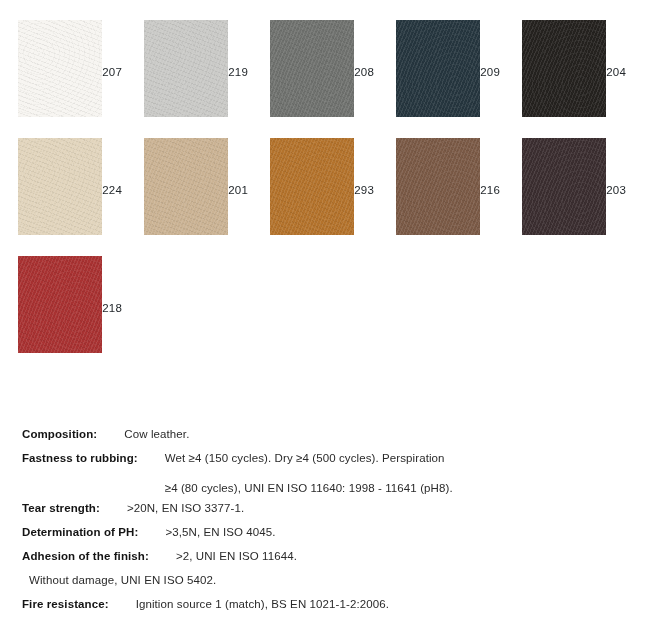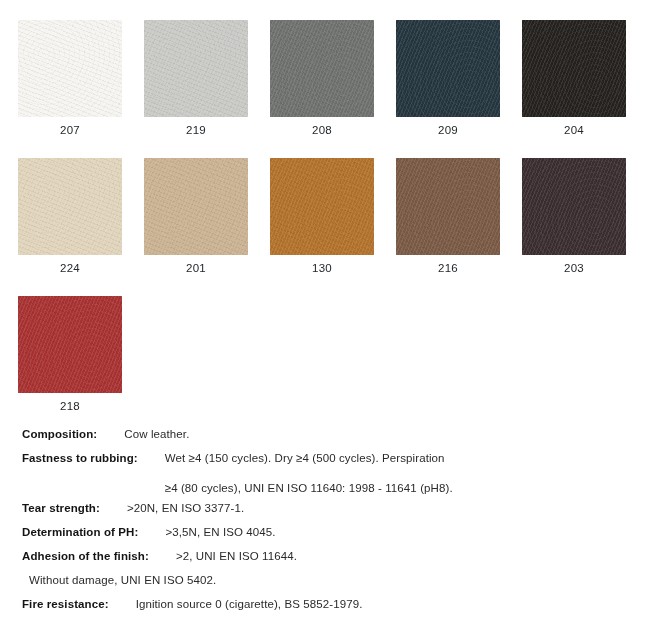--- a/index.html
+++ b/index.html
@@ -26,21 +26,21 @@
   }
   .swatch-row {
     display: flex;
     flex-direction: row;
     margin-bottom: 21px;
   }
   .swatch-cell {
     width: 104px;
     margin-right: 22px;
     display: flex;
-    flex-direction: column;
+    flex-direction: row;
     align-items: center;
   }
   .swatch-chip {
     width: 104px;
     height: 97px;
     position: relative;
     overflow: hidden;
   }
   
   .swatch-chip::after {
@@ -124,21 +124,21 @@
       <div class="swatch-cell">
         <div class="swatch-chip" title="224" style="background-color: rgb(226, 213, 189);"></div>
         <div class="swatch-label">224</div>
       </div>
       <div class="swatch-cell">
         <div class="swatch-chip" title="201" style="background-color: rgb(203, 179, 148);"></div>
         <div class="swatch-label">201</div>
       </div>
       <div class="swatch-cell">
         <div class="swatch-chip" title="214" style="background-color: rgb(180, 115, 44);"></div>
-        <div class="swatch-label">130</div>
+        <div class="swatch-label">293</div>
       </div>
       <div class="swatch-cell">
         <div class="swatch-chip" title="216" style="background-color: rgb(123, 90, 70);"></div>
         <div class="swatch-label">216</div>
       </div>
       <div class="swatch-cell">
         <div class="swatch-chip" title="203" style="background-color: rgb(59, 46, 48);"></div>
         <div class="swatch-label">203</div>
       </div>
     </div>
@@ -183,17 +183,16 @@
       </div>
     </div>
     <div class="spec-row">
       <div class="spec-value">
         <span class="vline">Without damage, UNI EN ISO 5402.</span>
       </div>
     </div>
     <div class="spec-row tight">
       <div class="spec-label">Fire resistance:</div>
       <div class="spec-value">
-        <span class="vline">Ignition source 0 (cigarette), BS 5852-1979.</span>
         <span class="vline">Ignition source 1 (match), BS EN 1021-1-2:2006.</span>
       </div>
     </div>
   </div>
 
 </body></html>

